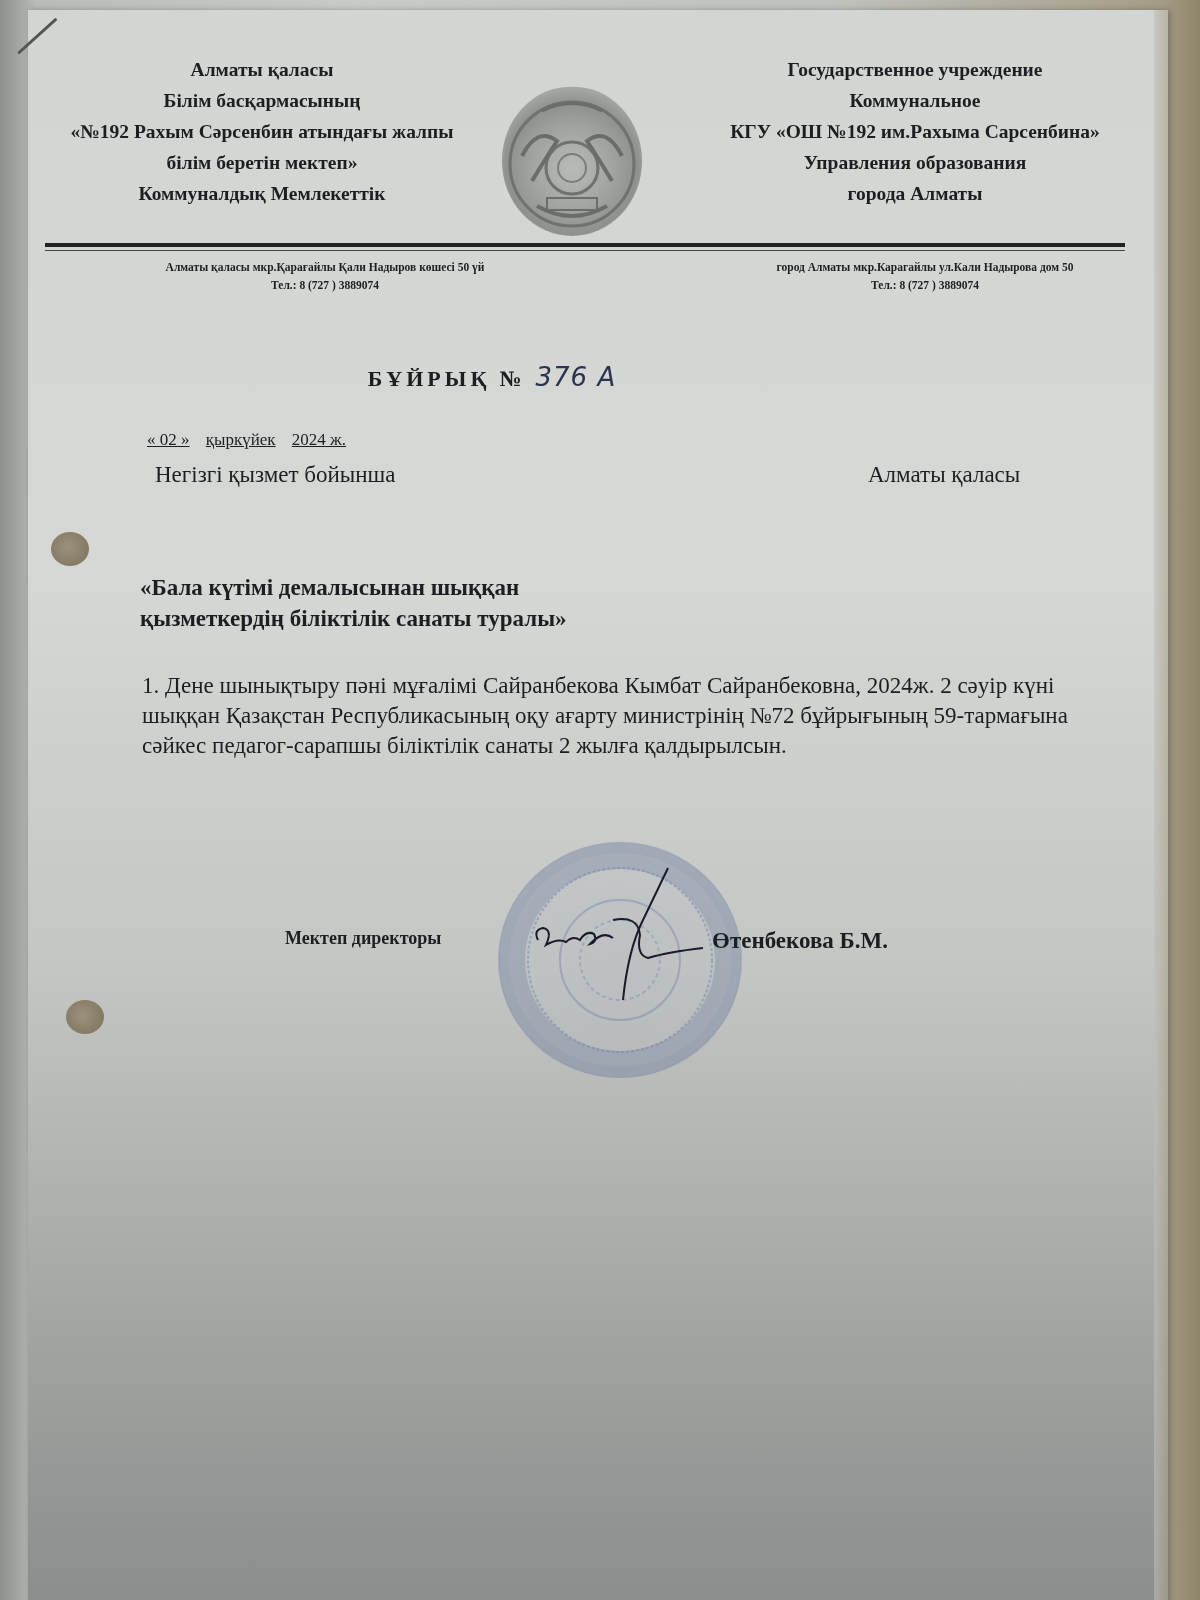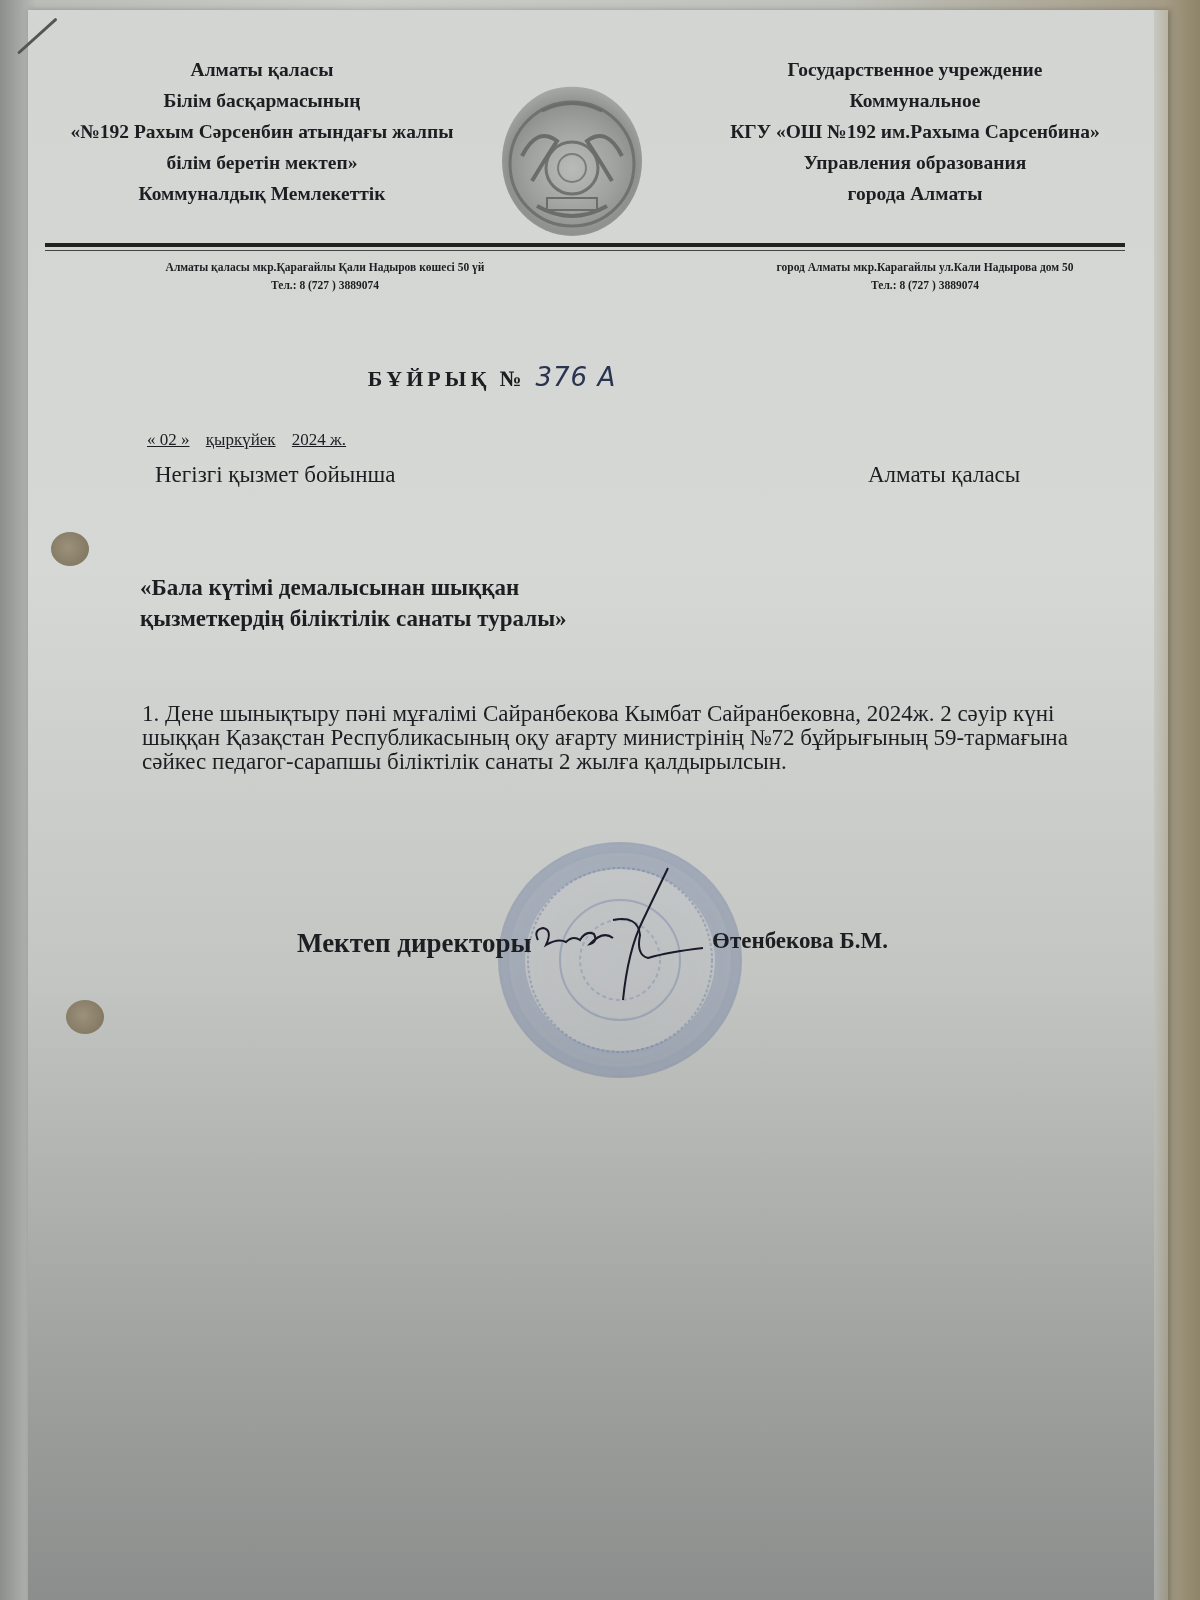--- a/index.html
+++ b/index.html
@@ -67,31 +67,31 @@
   .hole {
     position: absolute; width: 38px; height: 34px; border-radius: 50%;
     background: radial-gradient(circle at 45% 45%, #9c927c 0%, #857a63 70%, #6f6553 100%);
   }
   .hole-1 { left: 51px; top: 532px; }
   .hole-2 { left: 66px; top: 1000px; }
   .subject {
     position: absolute; left: 140px; top: 572px; font-weight: bold; font-size: 23px; line-height: 31px;
   }
   .body-text {
-    position: absolute; left: 142px; top: 702px; width: 960px; font-size: 23px; line-height: 24px;
+    position: absolute; left: 142px; top: 671px; width: 960px; font-size: 23px; line-height: 30px;
   }
   .stamp {
     position: absolute; left: 498px; top: 842px; width: 238px; height: 230px; border-radius: 50%;
     border: 3px solid rgba(110,125,160,0.45);
     box-shadow: inset 0 0 0 8px rgba(120,135,170,0.15), inset 0 0 0 22px rgba(0,0,0,0), inset 0 0 0 24px rgba(110,125,160,0.35);
     background: radial-gradient(circle, rgba(150,160,190,0.15) 0%, rgba(150,160,190,0.1) 60%, transparent 70%);
   }
   .stamp svg { width: 100%; height: 100%; }
   .sign-label {
-    position: absolute; left: 285px; top: 928px; font-weight: bold; font-size: 27px; margin-left: 12px;
+    position: absolute; left: 285px; top: 928px; font-weight: bold; font-size: 18px;
   }
   .sign-name {
     position: absolute; left: 712px; top: 928px; font-weight: bold; font-size: 23px;
   }
   .signature { position: absolute; left: 528px; top: 860px; width: 200px; height: 160px; }
 </style>
 </head>
 <body>
 
 <div class="paper">

